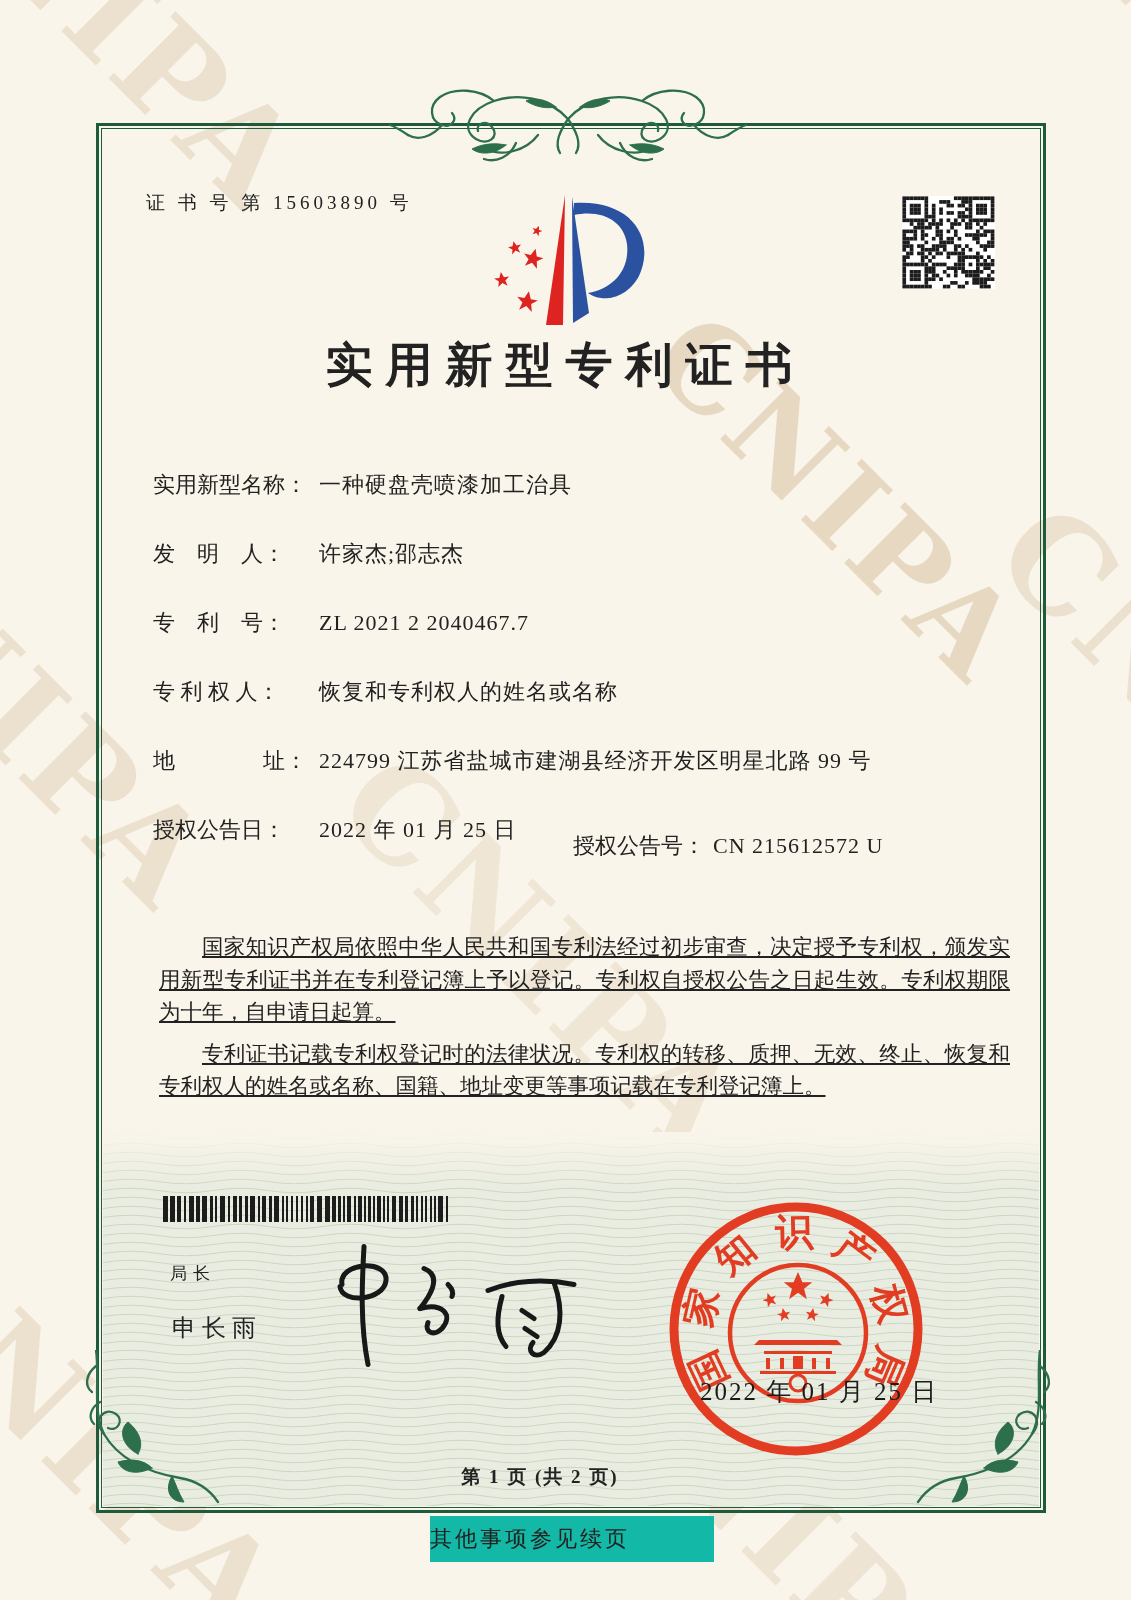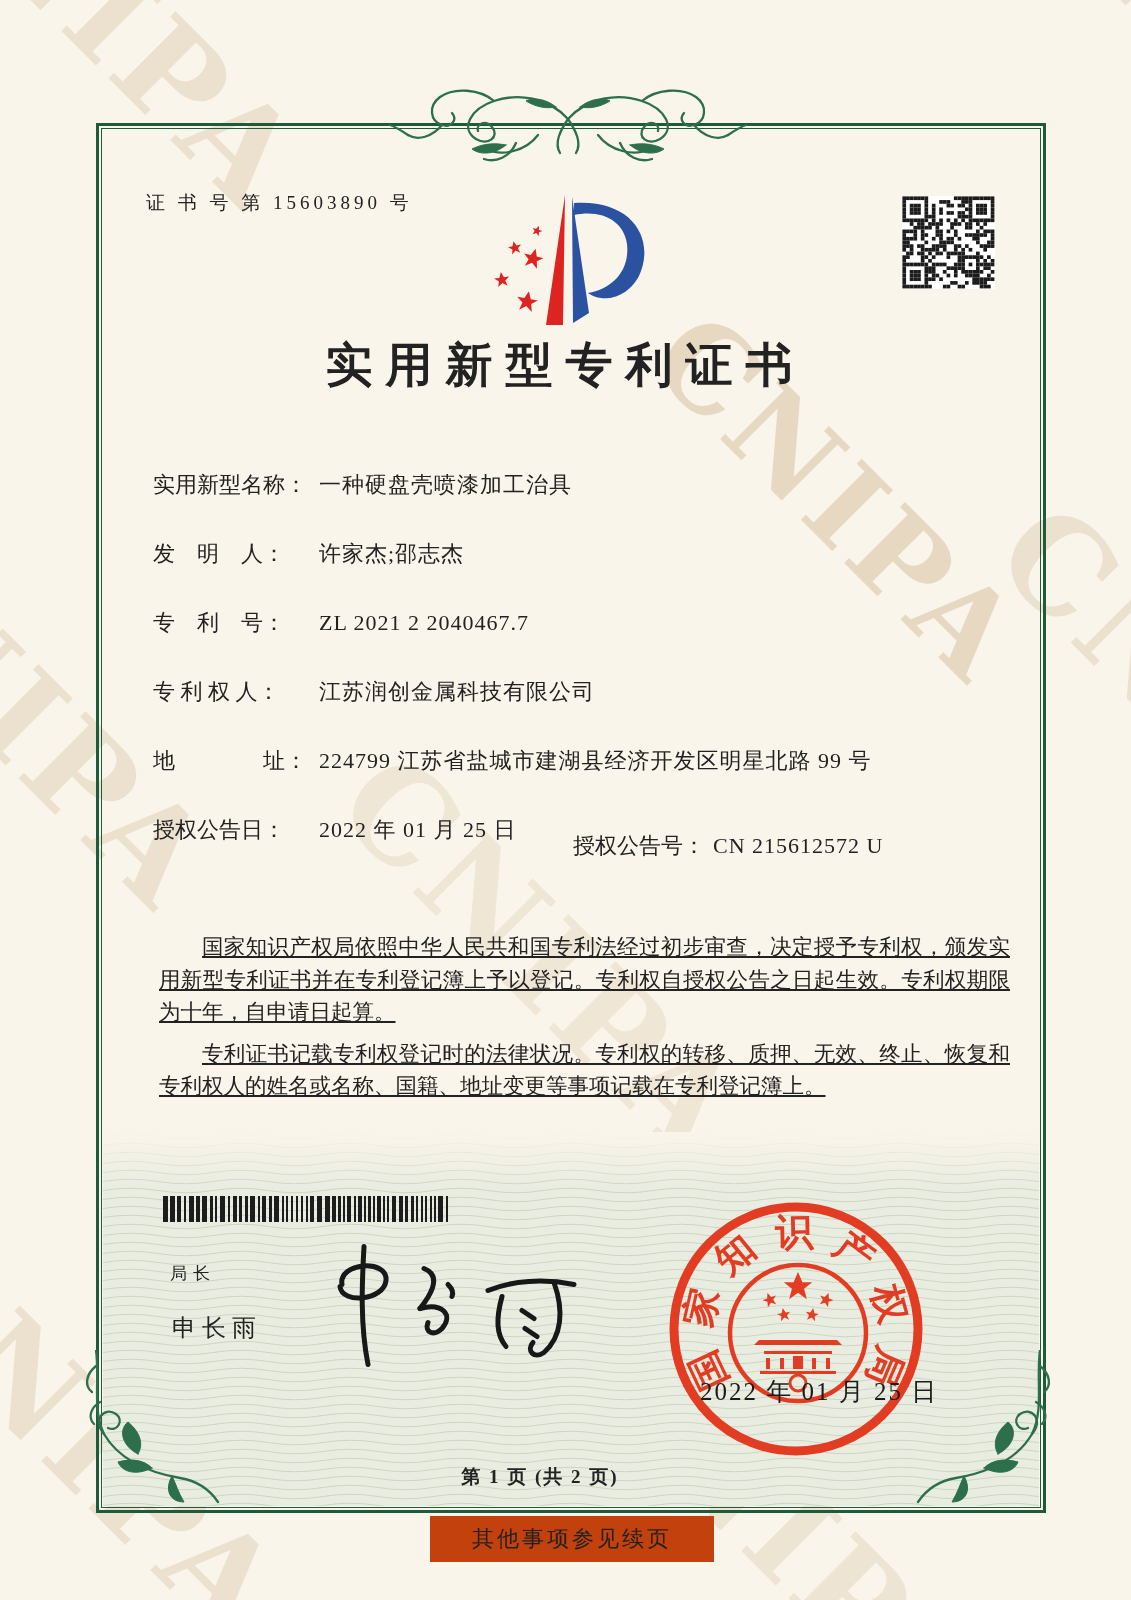--- a/index.html
+++ b/index.html
@@ -61,22 +61,22 @@
      font-family:"Liberation Sans","DejaVu Sans",sans-serif;z-index:5;}
   .sig{position:absolute;left:292px;top:1230px;z-index:5;}
   .sig path{stroke:#181818;stroke-width:5;fill:none;stroke-linecap:round;stroke-linejoin:round;}
   .seal{position:absolute;left:660px;top:1193px;z-index:5;opacity:0.94;}
   .seal .ln{stroke:var(--seal-red);fill:none;}
   .seal .fl{fill:var(--seal-red);}
   .seal text{fill:var(--seal-red);font-weight:bold;font-size:38px;}
   .seal-date{position:absolute;left:700px;top:1375px;font-size:25px;letter-spacing:2px;color:#1b1b1b;z-index:6;}
   .page-num{position:absolute;left:380px;top:1464px;width:320px;text-align:center;font-size:19px;
      letter-spacing:2px;z-index:5;font-weight:bold;}
-  .footer-note{position:absolute;left:430px;top:1516px;width:284px;height:46px;background:#c2410c;
-     text-align:center;line-height:46px;font-size:22px;letter-spacing:3px;z-index:4;}
+  .footer-note{position:absolute;left:430px;top:1516px;width:284px;height:46px;background:#14b8a6;
+     text-align:left;line-height:46px;font-size:22px;letter-spacing:3px;z-index:4;}
 </style>
 </head>
 <body>
 
 <div class="page">
 
   <div class="wm wm1">CNIPA</div>
   <div class="wm wm2">CNIPA</div>
   <div class="wm wm3">CNIPA</div>
   <div class="wm wm4">CNIPA</div>
@@ -493,21 +493,21 @@
     <div class="frow">
       <span class="flabel">实用新型名称：</span><span class="fvalue">一种硬盘壳喷漆加工治具</span>
     </div>
     <div class="frow">
       <span class="flabel">发　明　人：</span><span class="fvalue">许家杰;邵志杰</span>
     </div>
     <div class="frow">
       <span class="flabel">专　利　号：</span><span class="fvalue">ZL 2021 2 2040467.7</span>
     </div>
     <div class="frow">
-      <span class="flabel">专 利 权 人：</span><span class="fvalue">江苏润创金属科技有限公司</span>
+      <span class="flabel">专 利 权 人：</span><span class="fvalue">恢复和专利权人的姓名或名称</span>
     </div>
     <div class="frow">
       <span class="flabel">地　　　　址：</span><span class="fvalue">224799 江苏省盐城市建湖县经济开发区明星北路 99 号</span>
     </div>
     <div class="frow dual">
       <span class="flabel">授权公告日：</span><span class="fvalue">2022 年 01 月 25 日</span>
       <span class="pair2">
         <span class="flabel">授权公告号：</span><span class="fvalue">CN 215612572 U</span>
       </span>
     </div>

